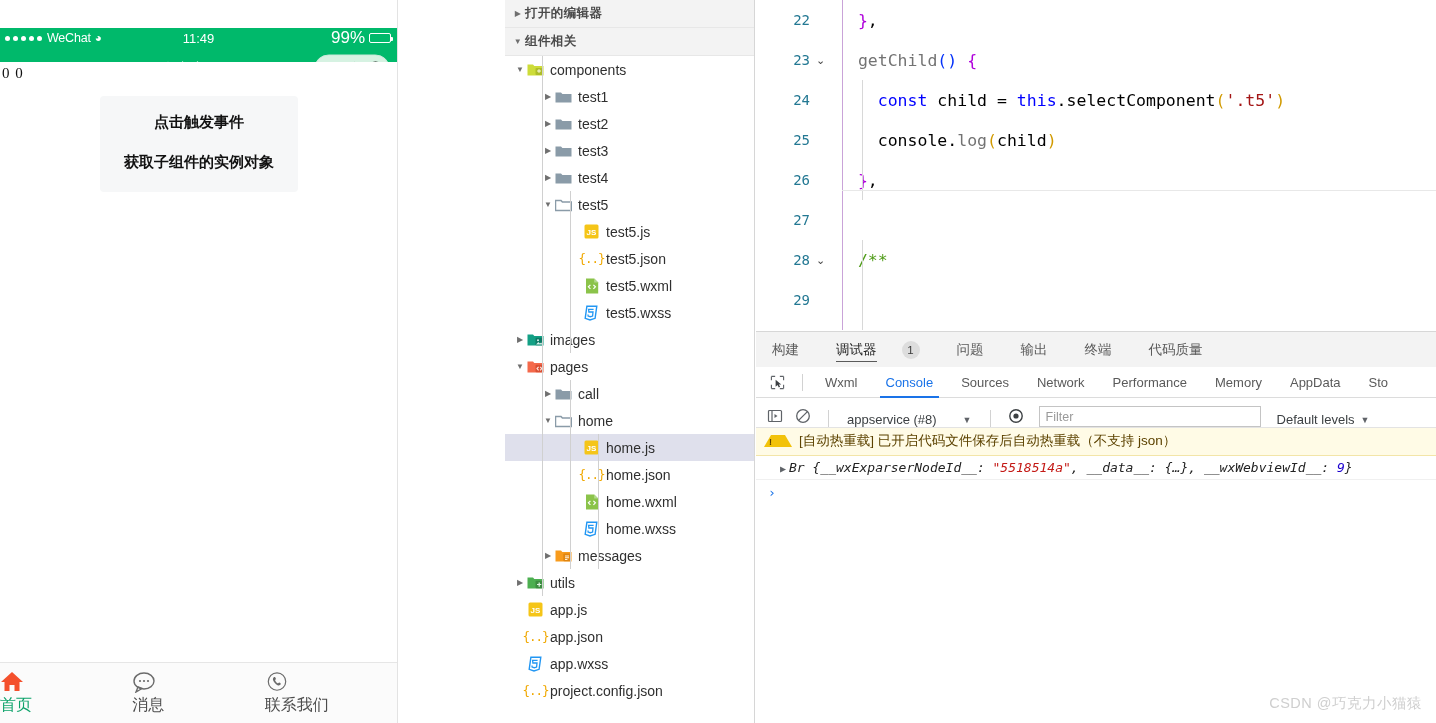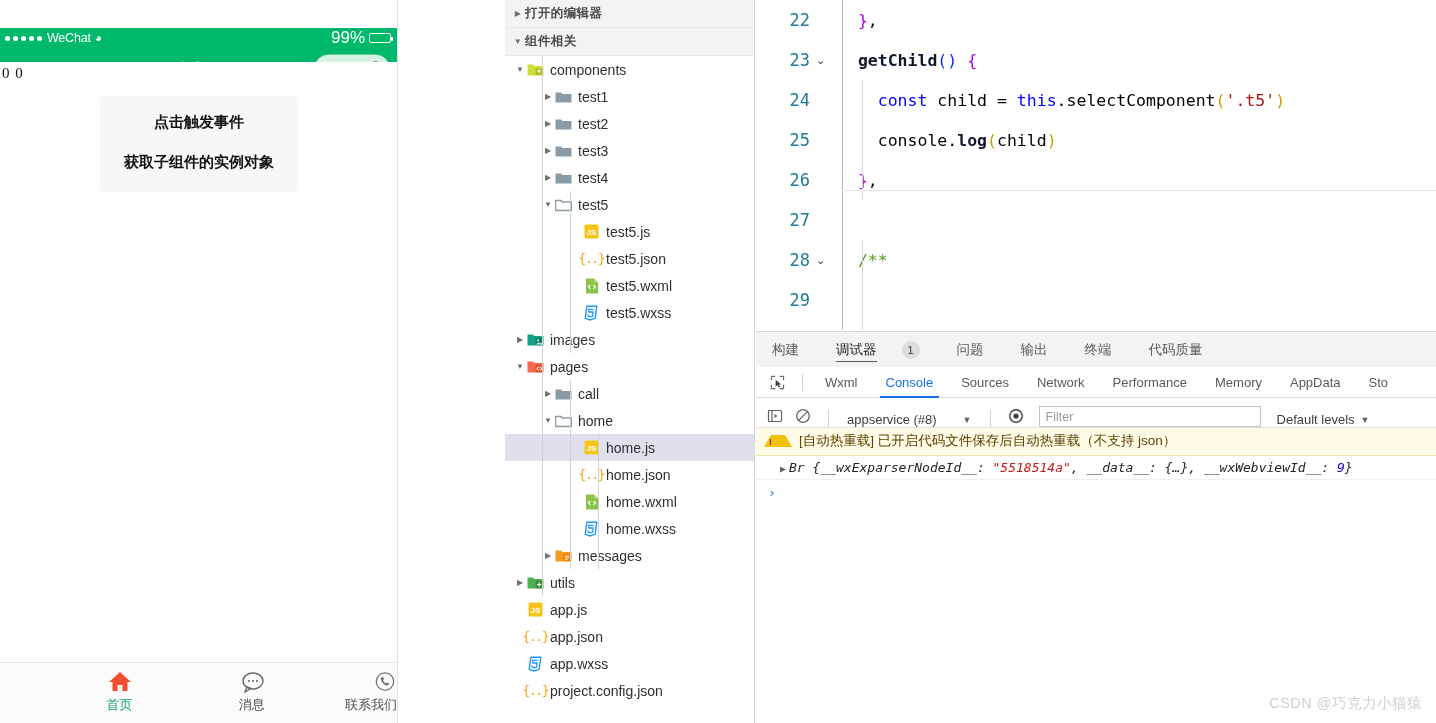--- a/index.html
+++ b/index.html
@@ -188,25 +188,25 @@
     background: #fbfbfb;
     border-top: 1px solid #e6e6e6;
     display: flex;
     align-items: flex-start;
     padding-top: 7px;
     box-sizing: border-box;
   }
   .tab-item {
     flex: 1;
     text-align: center;
-    font-size: 13px;
+    font-size: 16px;
     color: #4c4c4c;
     display: flex;
     flex-direction: column;
-    align-items: flex-end;
+    align-items: flex-start;
     gap: 4px;
   }
   .tab-item.active .tab-label { color: #0fa36b; }
   .tab-icon { height: 24px; display: flex; align-items: center; justify-content: center;}
   .tab-label { line-height: 14px; }
 
   
   #filetree {
     position: absolute;
     left: 505px; top: 0;
@@ -283,38 +283,38 @@
     display: flex;
     align-items: center;
     position: relative;
   }
   .gutter {
     width: 62px;
     flex: 0 0 62px;
     text-align: right;
     padding-right: 8px;
     color: #237893;
-    font-size: 17px;
+    font-size: 14px;
     box-sizing: border-box;
   }
   .fold {
     position: absolute;
     left: 60px;
     color: #424242;
     font-size: 11px;
     font-family: "Liberation Sans", sans-serif;
   }
   .code-text { padding-left: 20px; white-space: pre; }
   .ind-guide {
     position: absolute;
     top: 0; bottom: 0;
     width: 1px;
   }
   .tk-kw { color: #0000ff; }
-  .tk-fn { color: #0f172a; font-weight: bold; }
+  .tk-fn { color: #737373; }
   .tk-this { color: #0000ff; }
   .tk-str { color: #a31515; }
   .tk-paren { color: #0431fa; }
   .tk-paren2 { color: #d19a00; }
   .tk-comment { color: #4f9c18; }
   .tk-plain { color: #000000; }
   .tk-punct-p { color: #af00db; }
 
   
   #devtools {
@@ -508,20 +508,21 @@
     <div class="status-bar">
       <div class="sb-left">
         <span class="dot"></span>
         <span class="dot"></span>
         <span class="dot"></span>
         <span class="dot"></span>
         <span class="dot"></span>
         <span class="sb-carrier">WeChat</span>
         <span class="wifi-glyph">◕</span>
       </div>
+      <div class="sb-time">11:49</div>
       <div class="sb-right">
         <span>99%</span>
         <span class="battery"><span class="battery-fill"></span></span>
       </div>
     </div>
 
     <div class="nav-bar">
       <div class="nav-title">自定义组件</div>
       <div class="capsule">
         <span class="dots">

